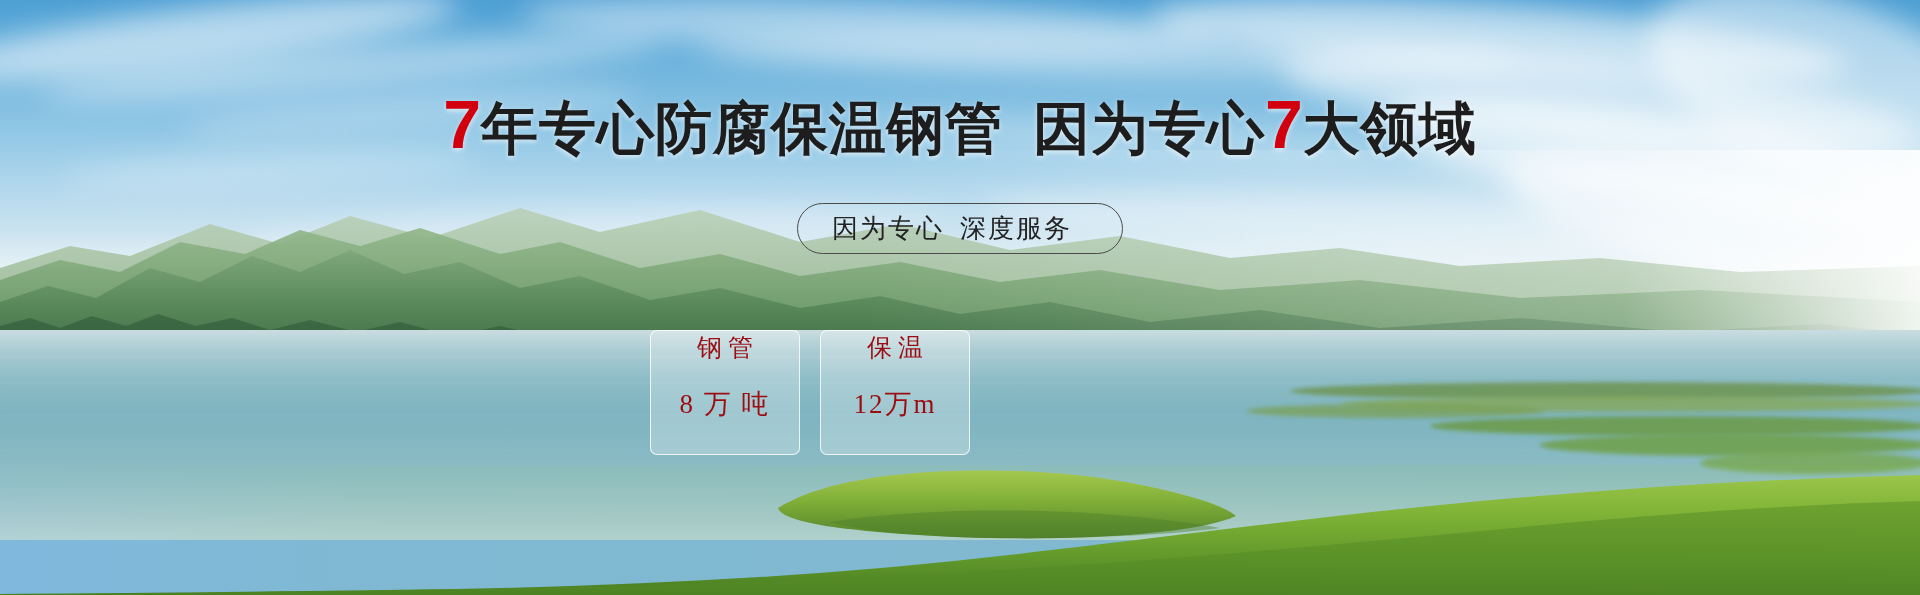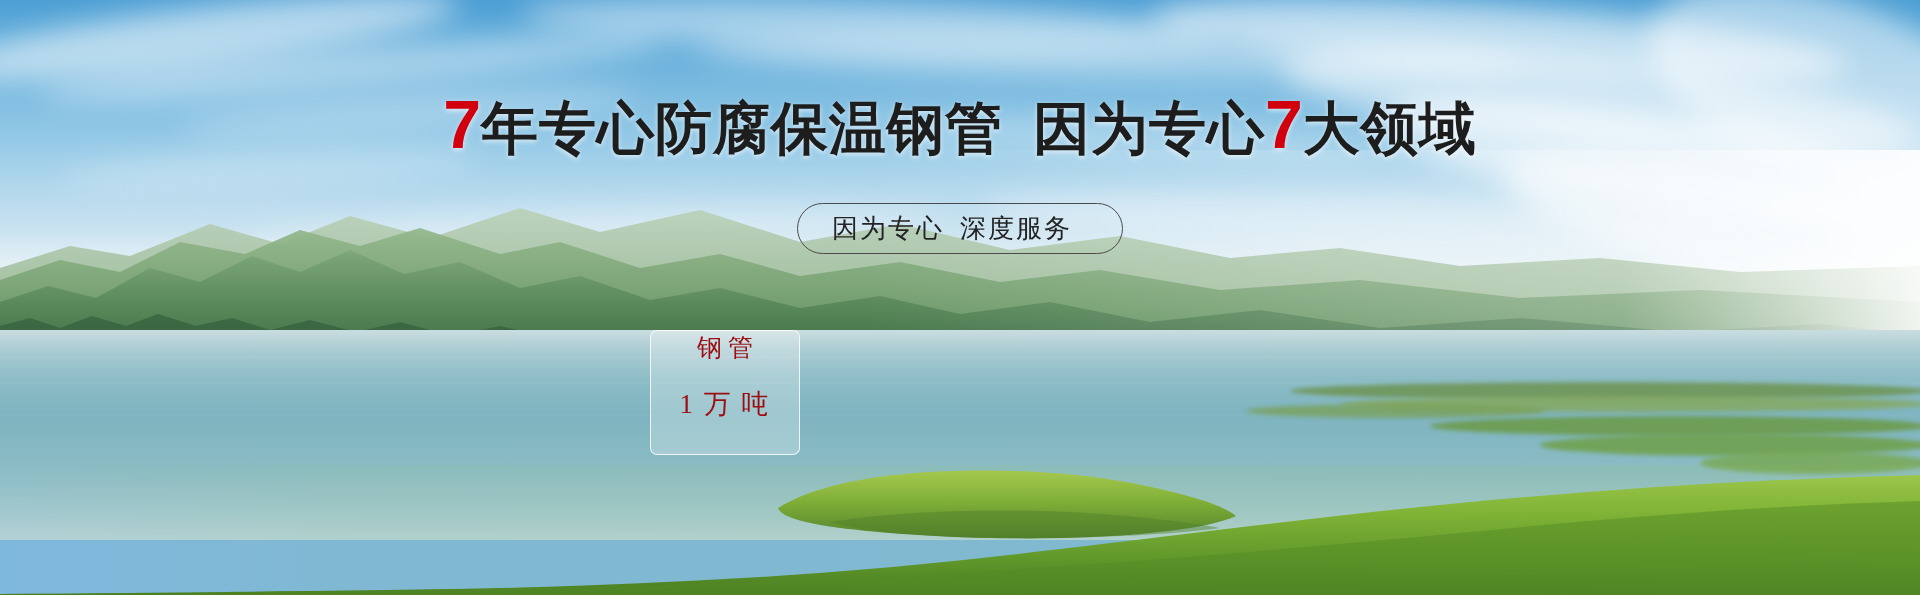--- a/index.html
+++ b/index.html
@@ -289,20 +289,24 @@
       <span>因为专心</span>
         <span class="sp"></span>
         <span>深度服务</span>
         <span class="sp"></span>
     </div>
 
     <div class="cards">
 
       <div class="card">
         <div class="c-title">钢管</div>
-        <div class="c-value"><span>1 万 吨</span></div>
+        <div class="c-value"><span>8 万 吨</span></div>
       </div>
 
 
+      <div class="card">
+        <div class="c-title">保温</div>
+        <div class="c-value"><span>12万m</span></div>
+      </div>
 
     </div>
   </div>
 </div>
 
 </body></html>

